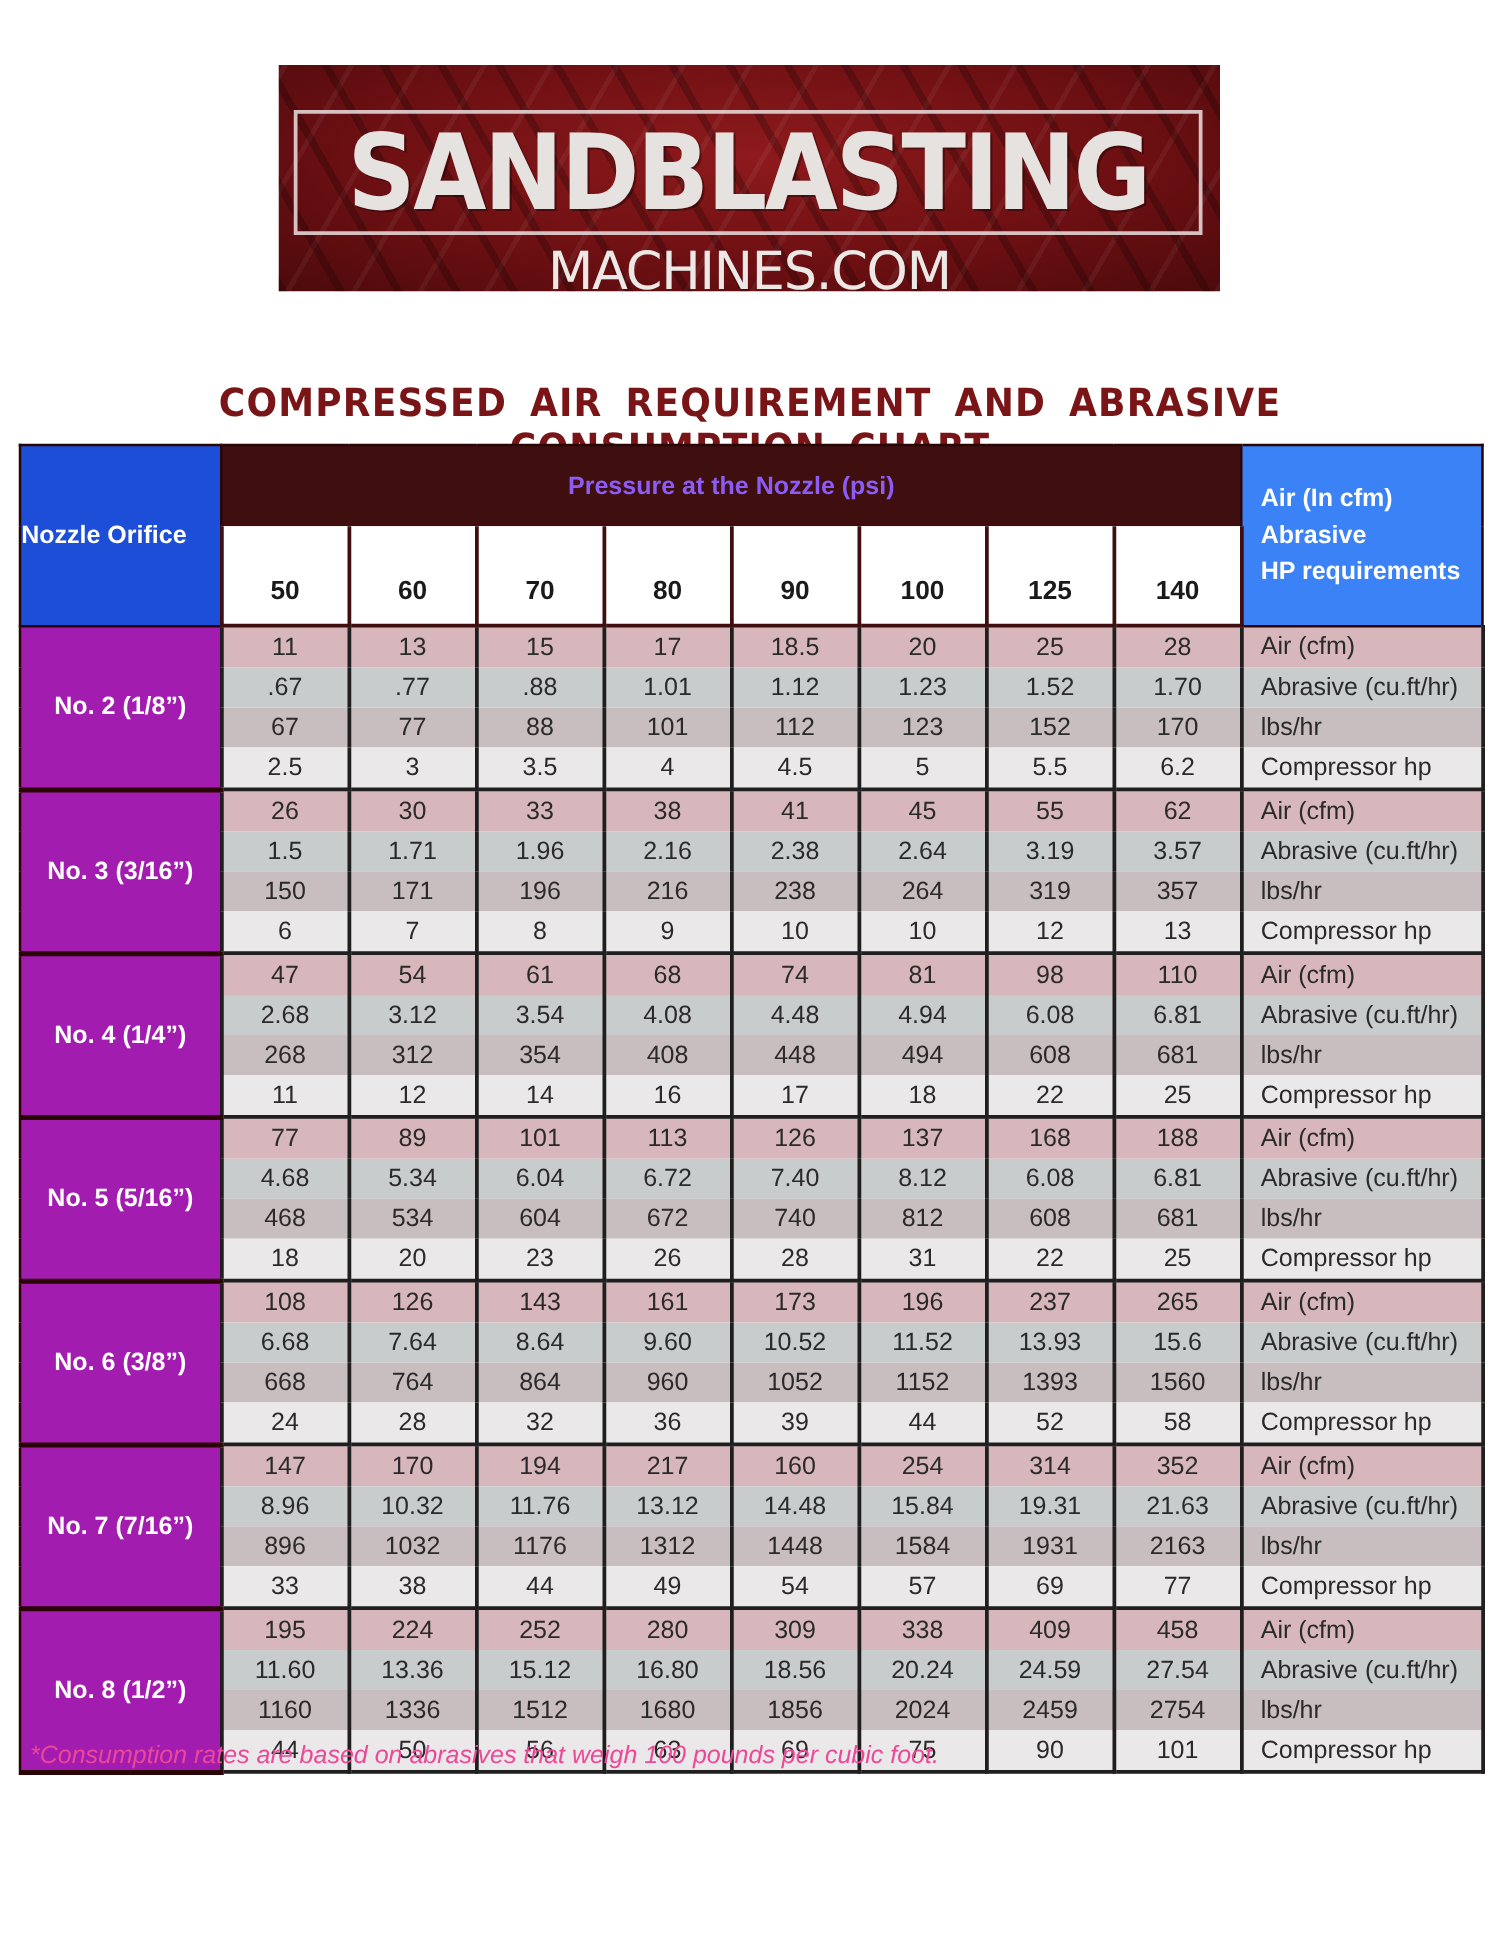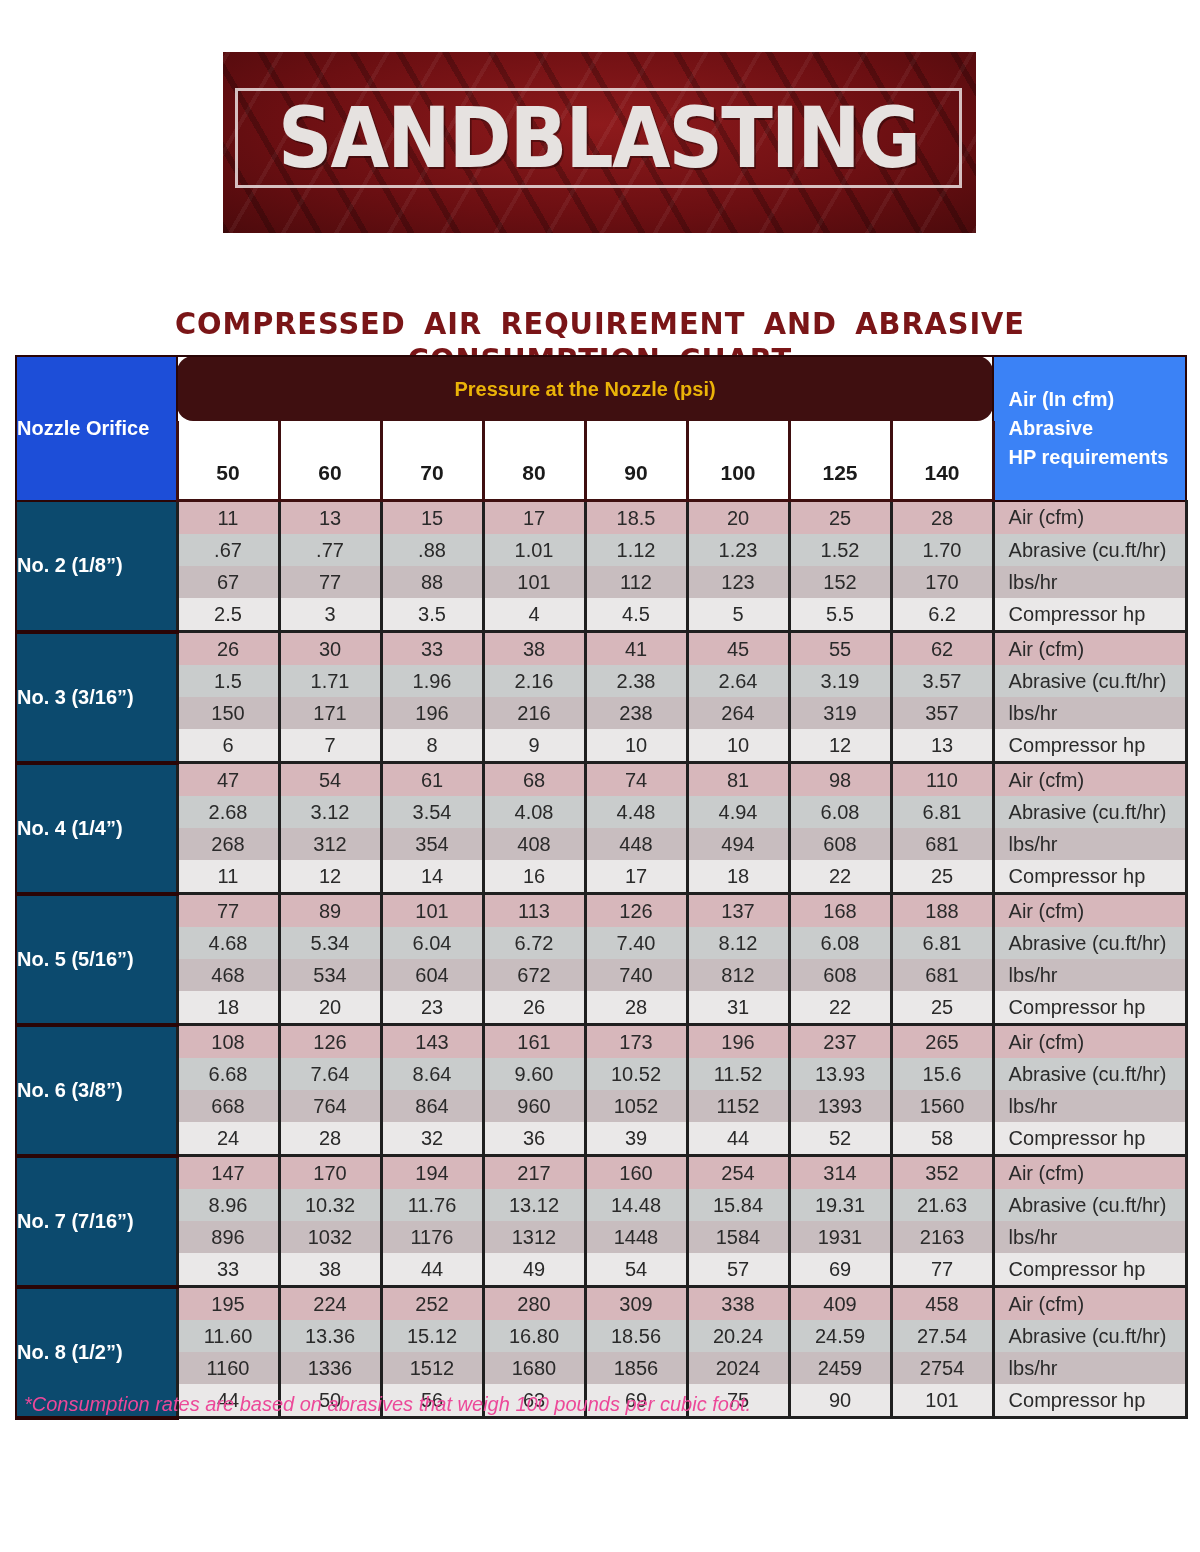--- a/index.html
+++ b/index.html
@@ -44,35 +44,35 @@
   table.chart {
     border-collapse: collapse; table-layout: fixed; width: 1170px;
     font-family: "Liberation Sans", sans-serif;
   }
   table.chart td, table.chart th { padding: 0; margin: 0; }
   .h-orifice {
     background: #1d4ed8; color: #ffffff; font-weight: bold; font-size: 20px;
     text-align: left; border: 2px solid #2a0506;
   }
   .h-pressure {
-    background: #3f0f10; color: #eab308; font-weight: bold; font-size: 20px;
-    text-align: center; height: 64px; border-top: 2px solid #2a0506; border-radius: 16px;
+    background: #3f0f10; color: #8b5cf6; font-weight: bold; font-size: 20px;
+    text-align: center; height: 64px; border-top: 2px solid #2a0506;
   }
   .h-units {
     background: #3b82f6; color: #ffffff; font-weight: bold; font-size: 20px;
     text-align: left; padding-left: 14px !important; line-height: 29px;
     border: 2px solid #2a0506;
   }
   .h-psi {
     background: #ffffff; color: #1a1a1a; font-weight: bold; font-size: 21px;
     text-align: center; height: 64px; border: 3px solid #3f0f10; border-top: none; border-bottom: 3px solid #3f0f10;
     vertical-align: bottom; padding-bottom: 14px !important;
   }
   .nozzle {
-    background: #0c4a6e; color: #ffffff; font-weight: bold; font-size: 20px; text-align: left;
+    background: #a21caf; color: #ffffff; font-weight: bold; font-size: 20px; text-align: center;
     border: 2px solid #2a0506; border-bottom: 4px solid #2a0506;
   }
   .val {
     text-align: center; font-size: 20px; color: #2a2a2a; height: 32px;
     border-left: 3px solid #1f1f1f; border-right: 3px solid #1f1f1f;
   }
   .unit {
     text-align: left; font-size: 20px; color: #2a2a2a; padding-left: 14px !important;
     border-left: 3px solid #1f1f1f; border-right: 3px solid #1f1f1f;
   }
@@ -85,20 +85,21 @@
     position: absolute; left: 24px; top: 1393px;
     font-family: "Liberation Sans", sans-serif; font-style: italic; font-size: 20px; color: #ec4899;
   }
 </style>
 </head>
 <body>
 
 <div class="logo">
   <div class="logo-frame"></div>
   <div class="logo-main">SANDBLASTING</div>
+  <div class="logo-sub">MACHINES.COM</div>
 </div>
 
 <div class="chart-title">COMPRESSED AIR REQUIREMENT AND ABRASIVE CONSUMPTION CHART</div>
 
 <div class="table-wrap">
   <table class="chart">
     <colgroup>
       <col style="width:161px">
       <col style="width:102px">
         <col style="width:102px">

